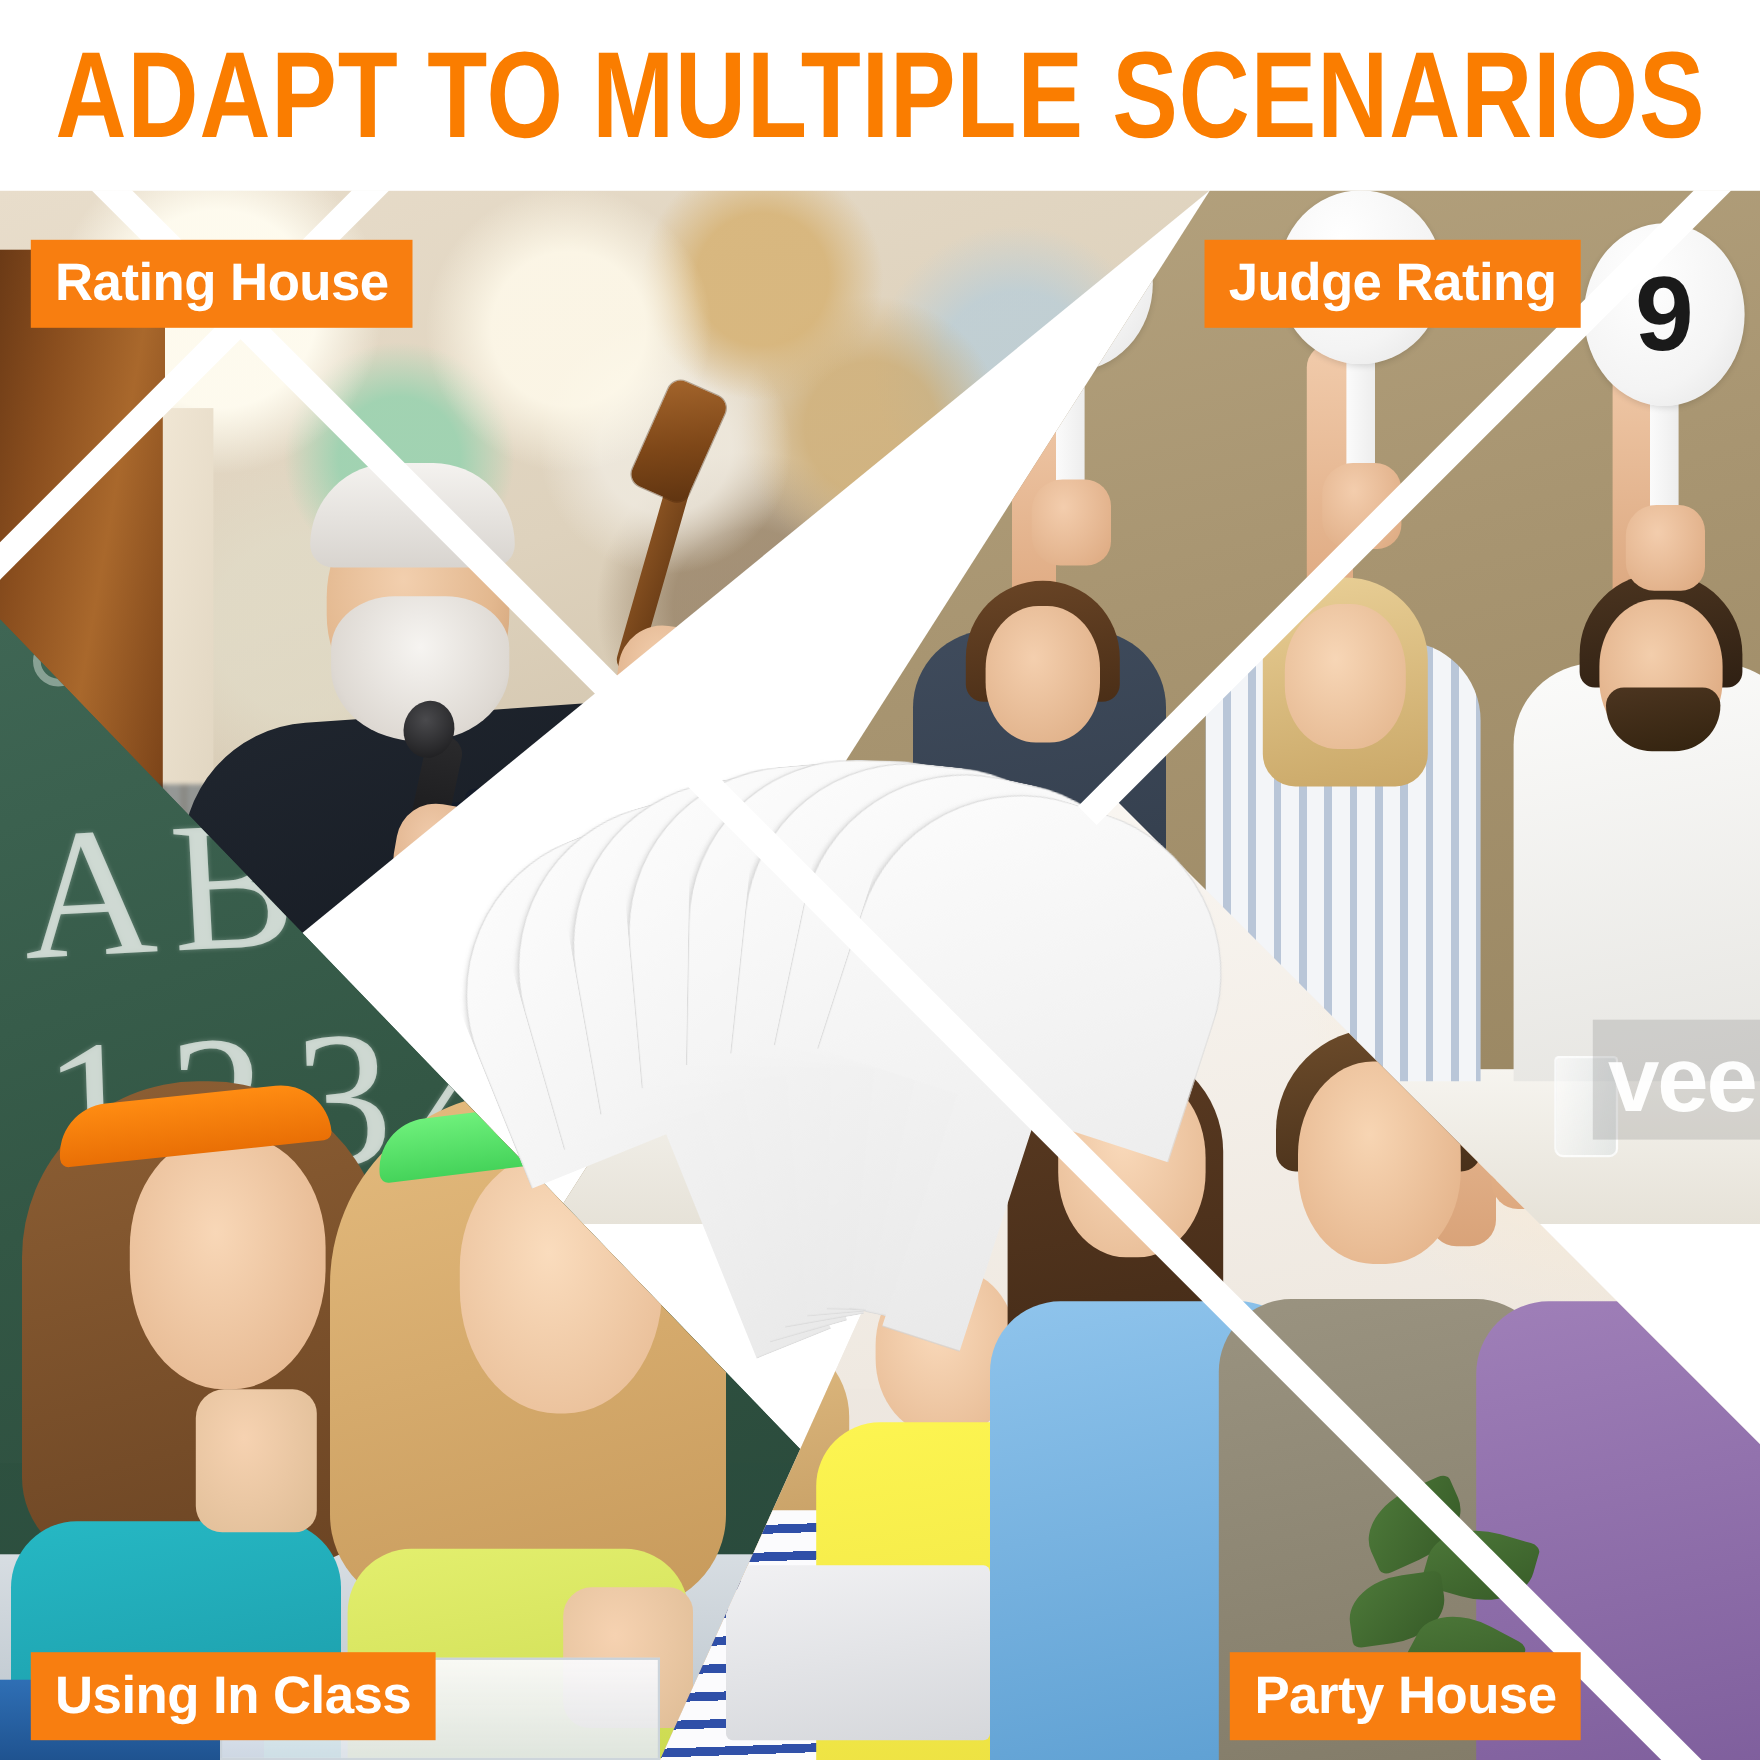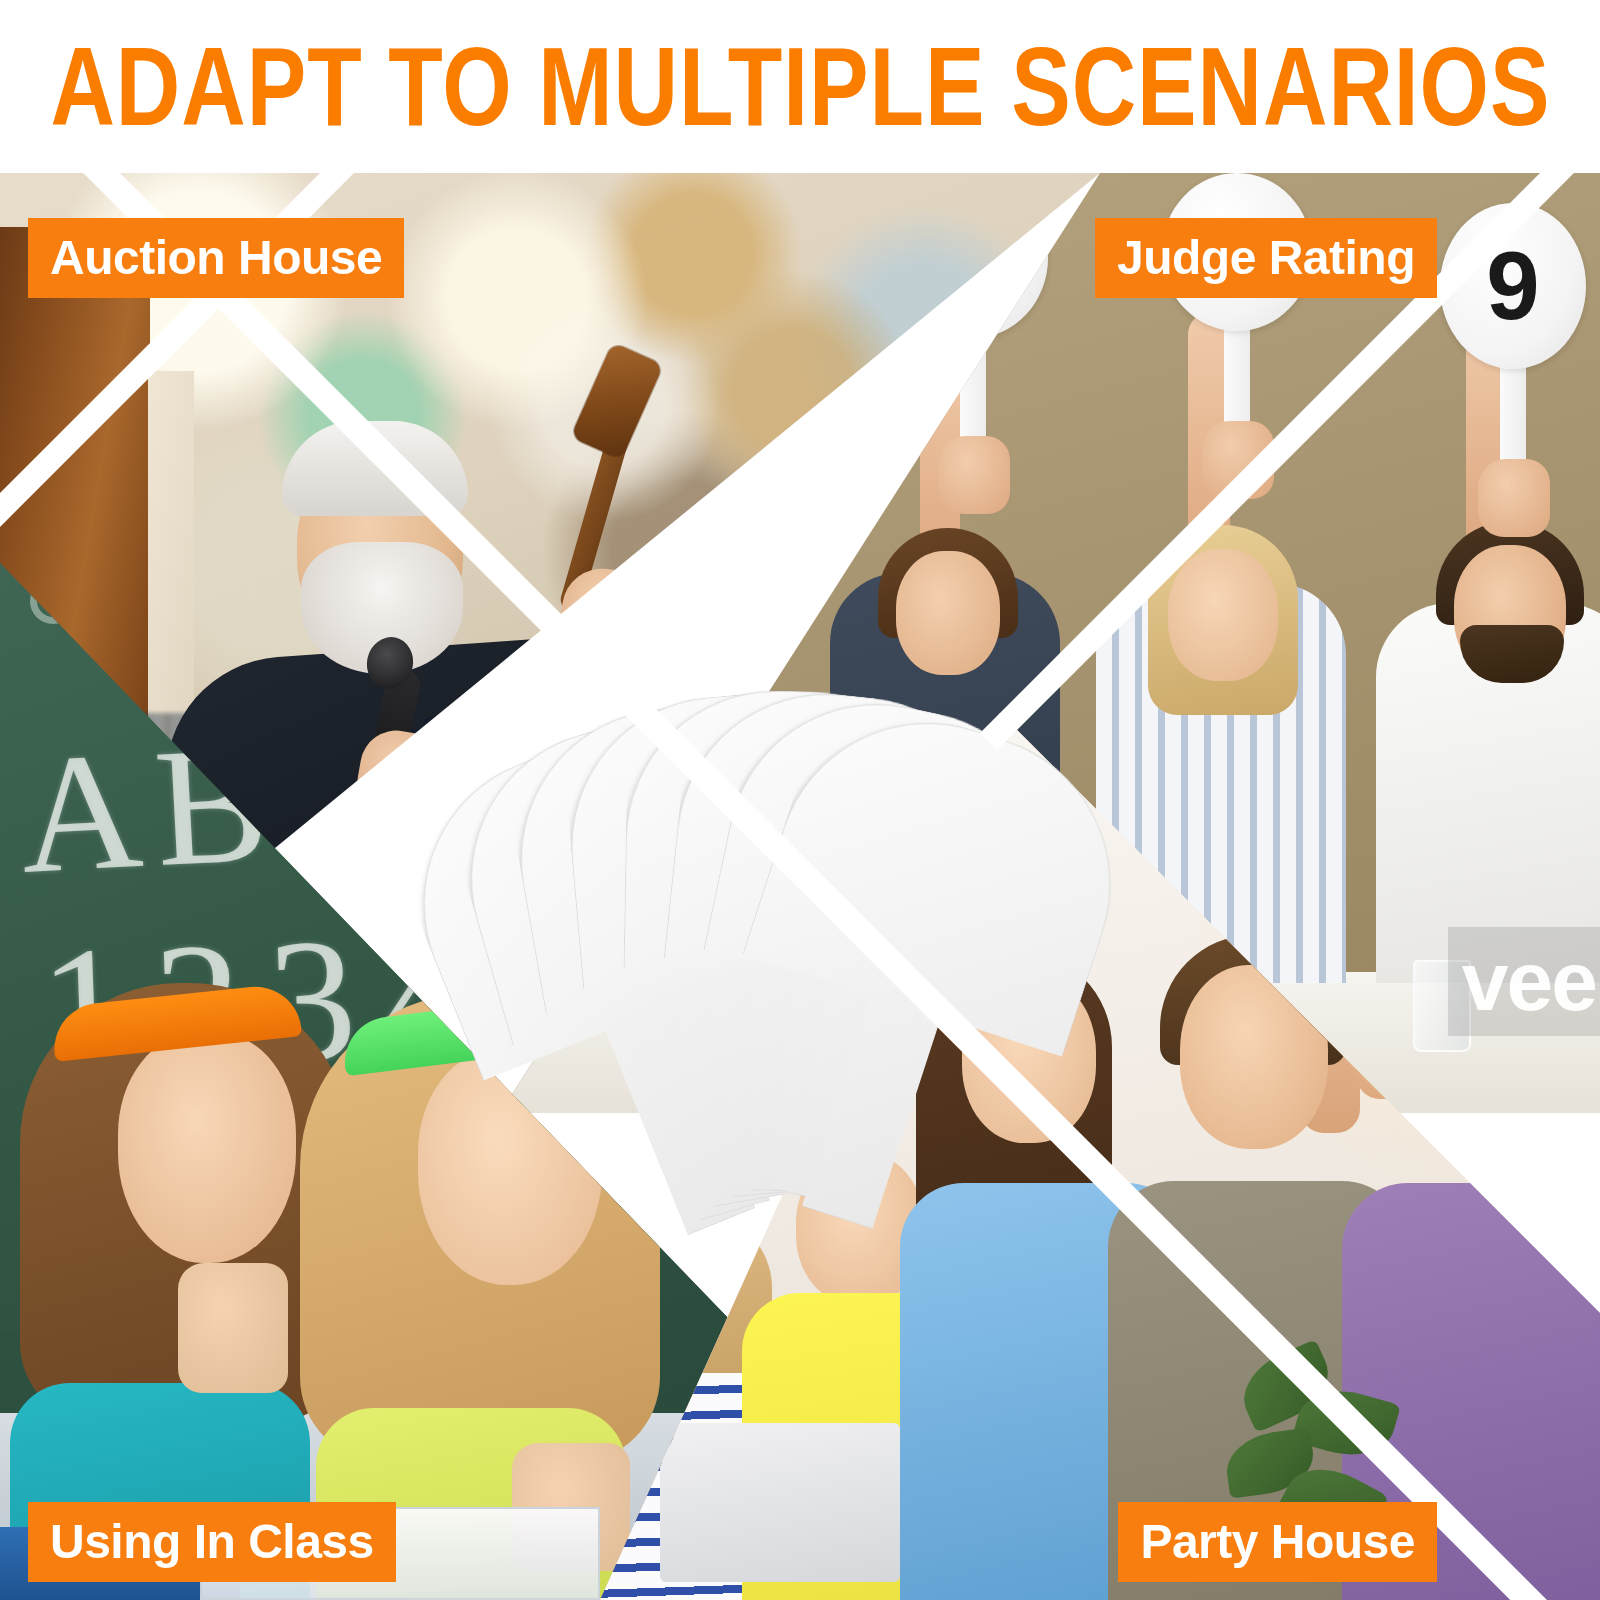--- a/index.html
+++ b/index.html
@@ -510,18 +510,18 @@
                   clip-path: polygon(0 0,100% 0,100% 56%,62% 56%,62% 100%,40% 100%,40% 56%,0 56%);
                   border-radius:150px 150px 0 0;"></div>
       <div class="stack-paddle" style="left:304px; top:80px; width:336px; height:506px; transform:rotate(18deg);
                   -webkit-clip-path: polygon(0 0,100% 0,100% 56%,62% 56%,62% 100%,40% 100%,40% 56%,0 56%);
                   clip-path: polygon(0 0,100% 0,100% 56%,62% 56%,62% 100%,40% 100%,40% 56%,0 56%);
                   border-radius:152px 152px 0 0;"></div>
     </div>
 
   </div>
 
-  <div class="label" id="label-auction">Auction House</div>
+  <div class="label" id="label-auction">Rating House</div>
   <div class="label" id="label-class">Using In Class</div>
   <div class="label" id="label-judge">Judge Rating</div>
   <div class="label" id="label-party">Party House</div>
 
 </div>
 
 </body></html>

